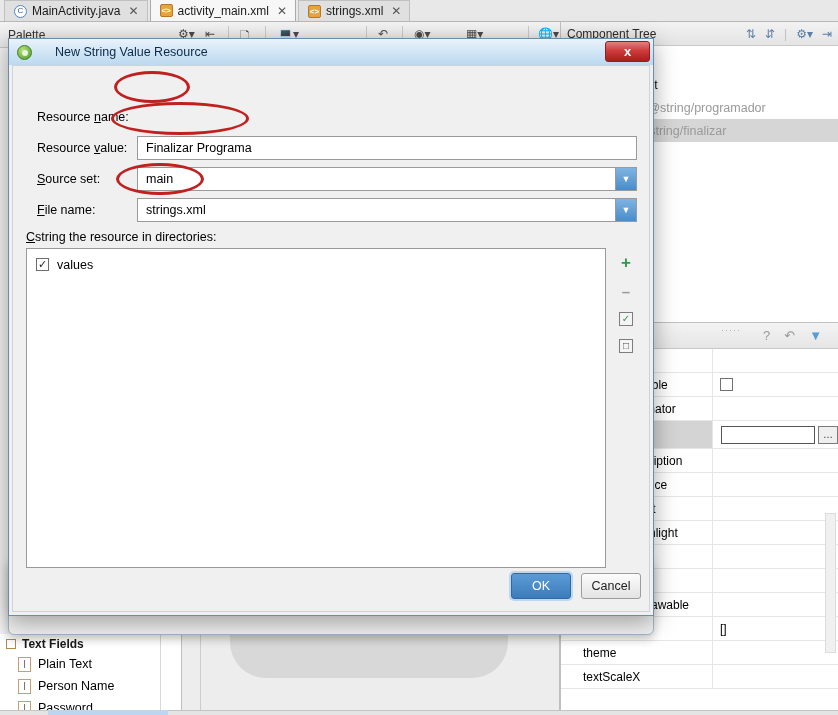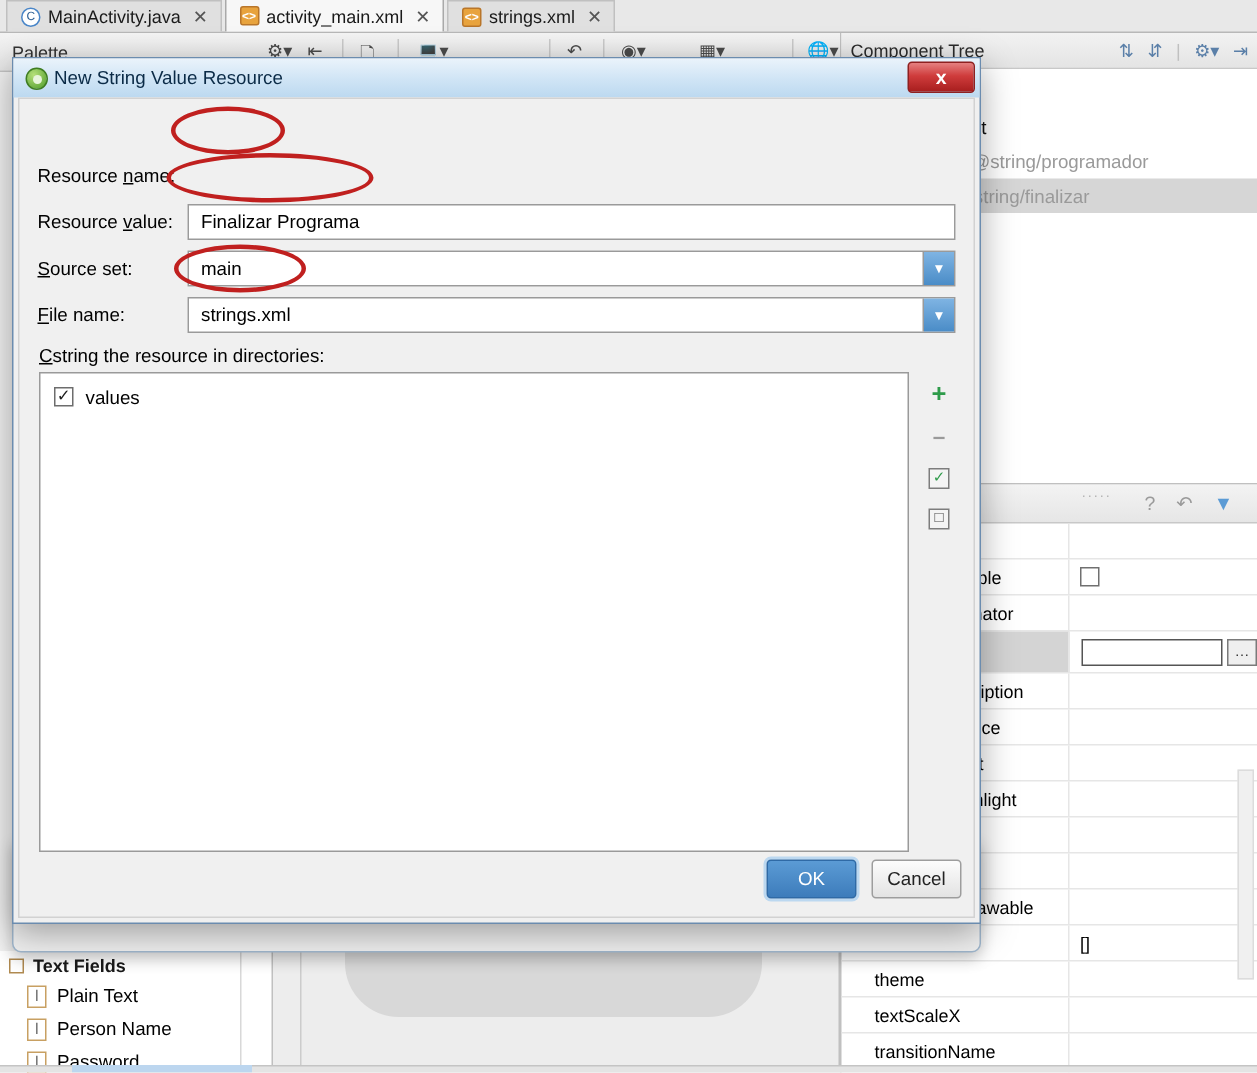--- a/index.html
+++ b/index.html
@@ -155,21 +155,21 @@
   }
 
   
   .dialog {
     position: absolute; left: 8px; top: 38px; width: 646px; height: 578px;
     background: #f0f0f0; border: 1px solid #6b8caf;
     box-shadow: 0 6px 22px rgba(0,0,0,.35);
   }
   .dlg-title {
     height: 26px; background: linear-gradient(#eaf3fb 0%, #cfe4f5 55%, #bcd9f0 100%);
-    display: flex; align-items: center; padding-left: 8px; gap: 4px;
+    display: flex; align-items: center; padding-left: 8px; gap: 23px;
     position: relative;
   }
   .dlg-icon {
     width: 15px; height: 15px; border-radius: 50%;
     background: radial-gradient(circle at 35% 30%, #b6e07a, #4d9b2a);
     border: 1px solid #3f7d22; position: relative;
   }
   .dlg-icon:after{
     content:""; position:absolute; left:4px; top:4px; width:6px; height:6px;
     border-radius:50%; background:#e8f5dc;
@@ -183,21 +183,21 @@
     display: flex; align-items: center; justify-content: center;
   }
   .dlg-body {
     position: absolute; left: 3px; top: 26px; right: 3px; bottom: 3px;
     background: #f0f0f0; border: 1px solid #d2d2d2;
   }
   .field-row {
     position: absolute; left: 12px; right: 12px; height: 26px;
     display: flex; align-items: center;
   }
-  .field-label { width: 100px; font-size: 12.5px; color: #000; }
+  .field-label { width: 100px; font-size: 12.5px; color: #000; margin-left: 12px; }
   .field-label u { text-decoration: underline; }
   .field-input {
     flex: 1; height: 24px; background: #fff; border: 1px solid #9a9a9a;
     display: flex; align-items: center; padding-left: 8px; font-size: 12.5px;
   }
   .field-combo {
     flex: 1; height: 24px; background: #fff; border: 1px solid #9a9a9a;
     display: flex; align-items: center; padding-left: 8px; font-size: 12.5px;
     position: relative;
   }
@@ -380,21 +380,20 @@
     </div>
     <div class="prop-row">
       <span class="pname">theme</span>
       <span class="pval"></span>
     </div>
     <div class="prop-row">
       <span class="pname">textScaleX</span>
       <span class="pval"></span>
     </div>
     <div class="prop-row">
-      <span class="pname">transitionName</span>
       <span class="pval"></span>
     </div>
     <div class="prop-row">
       <span class="pname">translationZ</span>
       <span class="pval"></span>
     </div>
 
     <div class="props-scroll"></div>
   </div>
 

